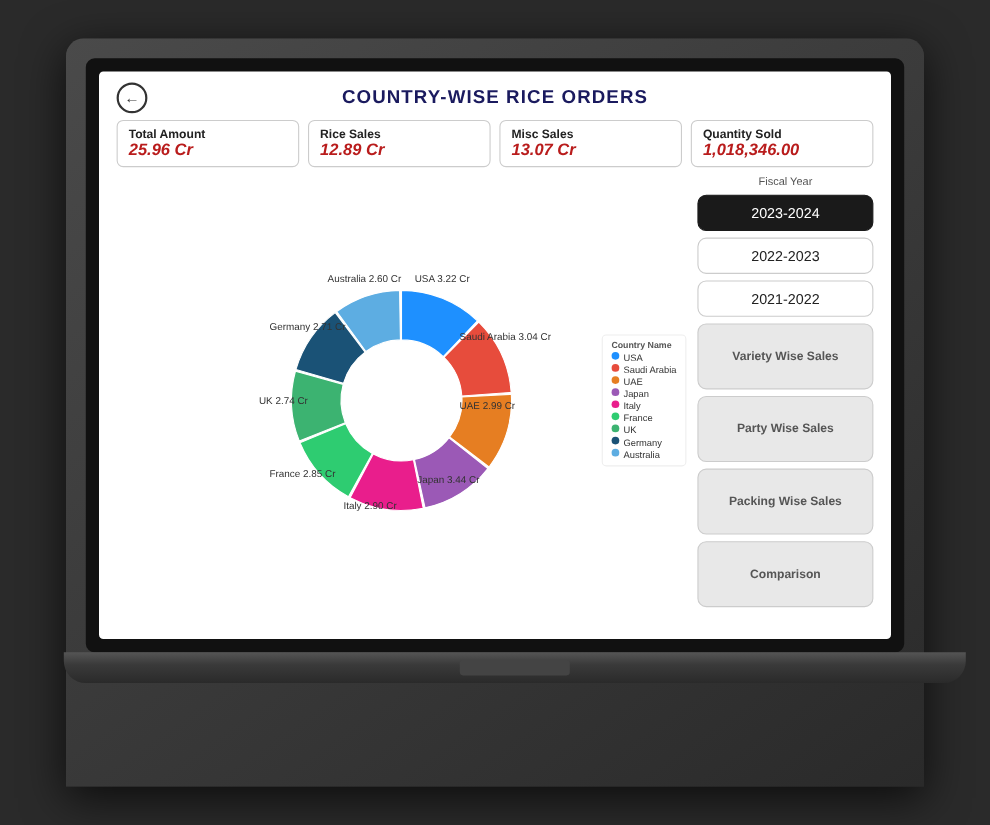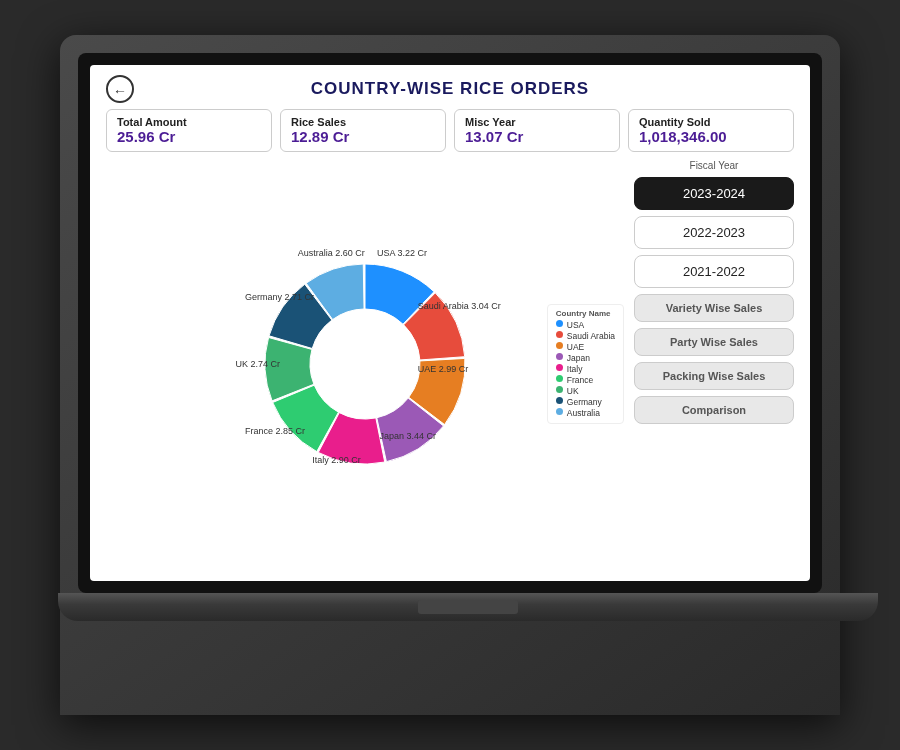--- a/index.html
+++ b/index.html
@@ -116,21 +116,22 @@
 
     .stat-label {
       font-size: 11px;
       font-weight: 700;
       color: #222;
     }
 
     .stat-value {
       font-size: 15px;
       font-weight: 700;
-      color: #4c1d95;
+      color: #b91c1c;
+      font-style: italic;
     }
 
     .main-content {
       display: flex;
       flex: 1;
       gap: 10px;
     }
 
     .chart-area {
       flex: 1;
@@ -230,21 +231,21 @@
     }
 
     .year-btn.active {
       background: #1a1a1a;
       color: #fff;
       border-color: #1a1a1a;
     }
 
     .action-btn {
       width: 100%;
-      padding: 7px 6px;
+      padding: 23px 6px;
       border-radius: 8px;
       border: 1.5px solid #ccc;
       background: #e8e8e8;
       font-size: 11px;
       font-weight: 600;
       cursor: pointer;
       text-align: center;
       color: #555;
     }
   </style>
@@ -264,21 +265,21 @@
         <div class="stats-row">
           <div class="stat-card">
             <div class="stat-label">Total Amount</div>
             <div class="stat-value">25.96 Cr</div>
           </div>
           <div class="stat-card">
             <div class="stat-label">Rice Sales</div>
             <div class="stat-value">12.89 Cr</div>
           </div>
           <div class="stat-card">
-            <div class="stat-label">Misc Year</div>
+            <div class="stat-label">Misc Sales</div>
             <div class="stat-value">13.07 Cr</div>
           </div>
           <div class="stat-card">
             <div class="stat-label">Quantity Sold</div>
             <div class="stat-value">1,018,346.00</div>
           </div>
         </div>
 
         <div class="main-content">
 

